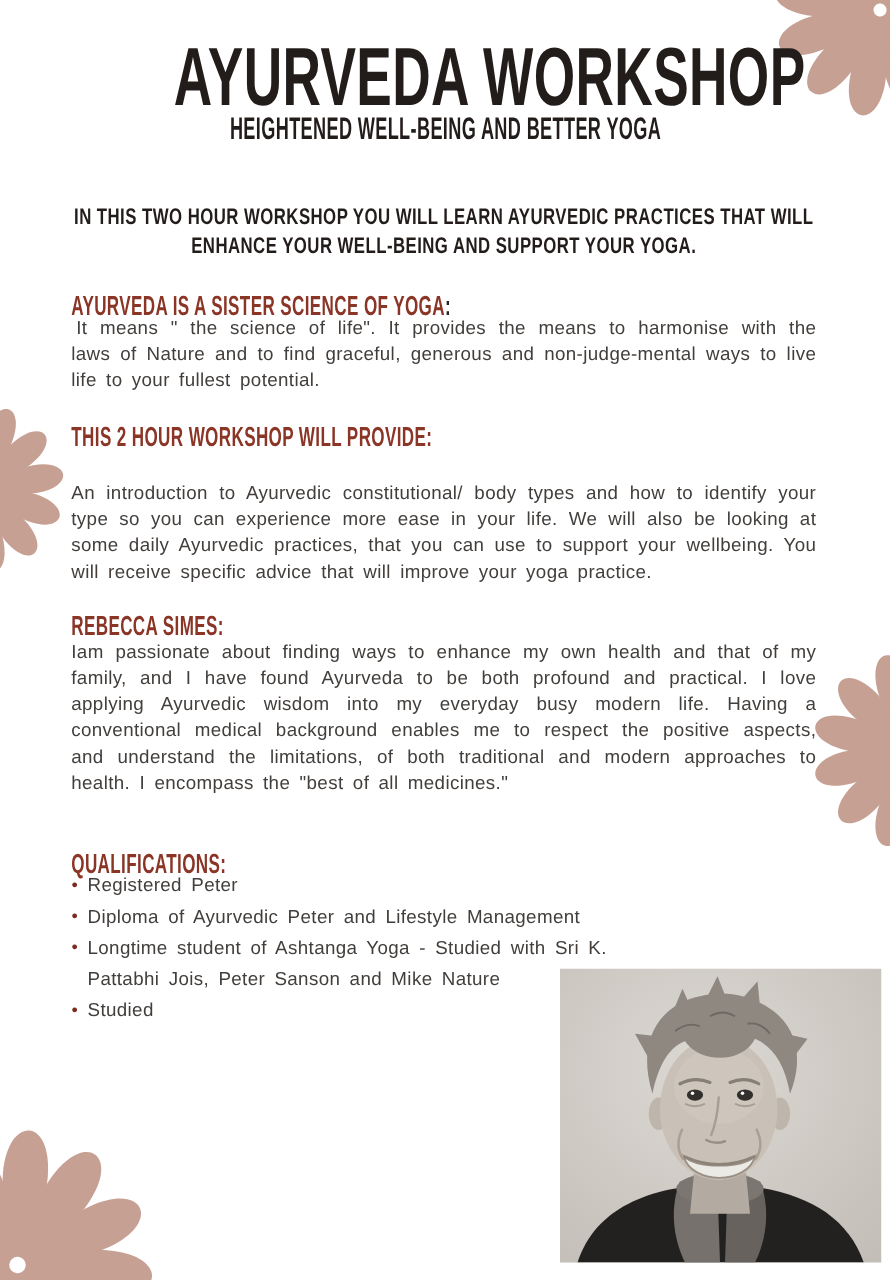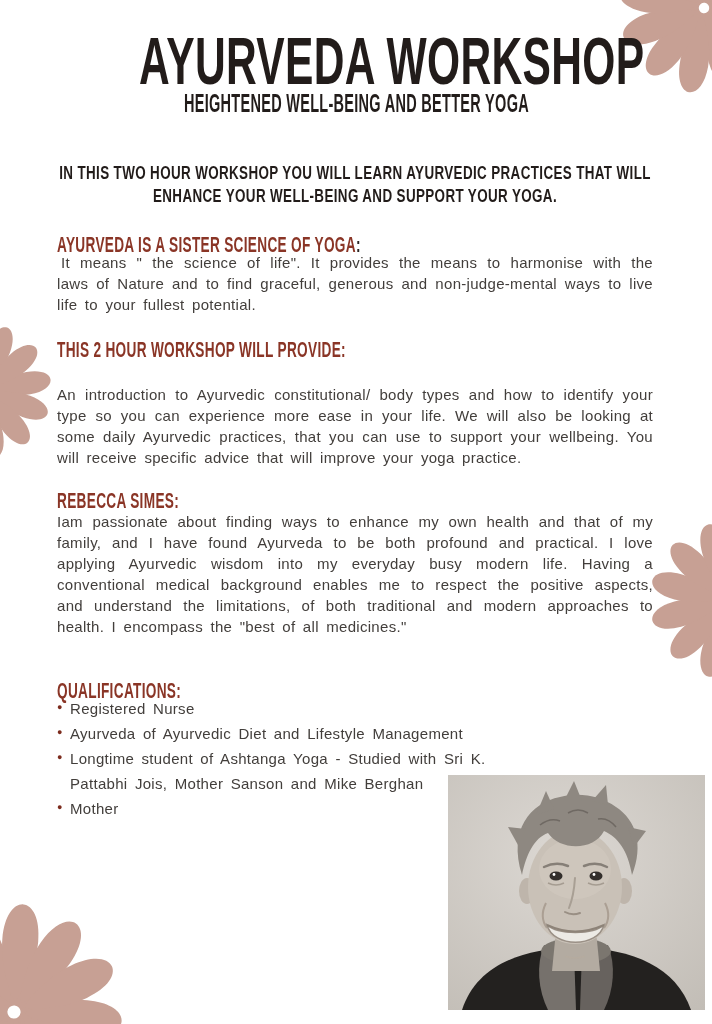--- a/index.html
+++ b/index.html
@@ -132,24 +132,24 @@
   <p class="body-par indent-first" style="top:252px">It means " the science of life".  It provides the means  to harmonise with the laws of Nature and to find graceful, generous and non-judge-mental ways to live life to your fullest potential.</p>
 
   <div class="sec-heading" style="top:339px">THIS 2 HOUR WORKSHOP WILL PROVIDE:</div>
   <p class="body-par" style="top:384px">An introduction to Ayurvedic constitutional/ body types and how to identify your type so you can experience more ease in your life. We will also be looking at some daily Ayurvedic practices, that you can use to support your wellbeing. You will receive specific advice that will improve your yoga practice.</p>
 
   <div class="sec-heading" style="top:490px">REBECCA SIMES:</div>
   <p class="body-par" style="top:511px">Iam passionate about finding ways to enhance my own health and that of my family, and I have found Ayurveda to be both profound and practical. I love applying Ayurvedic wisdom into my everyday busy modern life. Having a conventional medical background enables me to respect the positive aspects, and understand the limitations, of both traditional and modern approaches to health.  I encompass the "best of all medicines."</p>
 
   <div class="sec-heading" style="top:680px">QUALIFICATIONS:</div>
   <ul class="qual-list">
-    <li><span class="bullet">●</span><span>Registered Nurse</span></li>
-    <li><span class="bullet">●</span><span>Ayurveda of Ayurvedic Diet and Lifestyle Management</span></li>
-    <li><span class="bullet">●</span><span>Longtime student of Ashtanga Yoga - Studied with Sri K. Pattabhi Jois, Mother Sanson and Mike Berghan</span></li>
-    <li><span class="bullet">●</span><span>Mother</span></li>
+    <li><span class="bullet">●</span><span>Registered Peter</span></li>
+    <li><span class="bullet">●</span><span>Diploma of Ayurvedic Peter and Lifestyle Management</span></li>
+    <li><span class="bullet">●</span><span>Longtime student of Ashtanga Yoga - Studied with Sri K. Pattabhi Jois, Peter Sanson and Mike Nature</span></li>
+    <li><span class="bullet">●</span><span>Studied</span></li>
   </ul>
 
   <div class="portrait">
     <svg width="257" height="235" viewBox="0 0 257 235">
       <defs>
         <radialGradient id="bgG" cx="45%" cy="35%" r="85%">
           <stop offset="0" stop-color="#dcd8d3"></stop>
           <stop offset="1" stop-color="#c2bdb6"></stop>
         </radialGradient>
       </defs>

